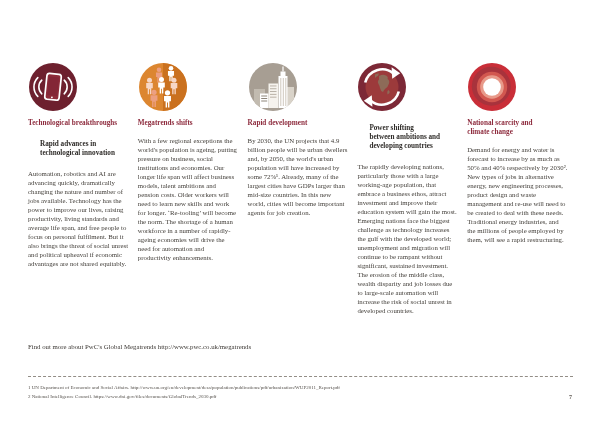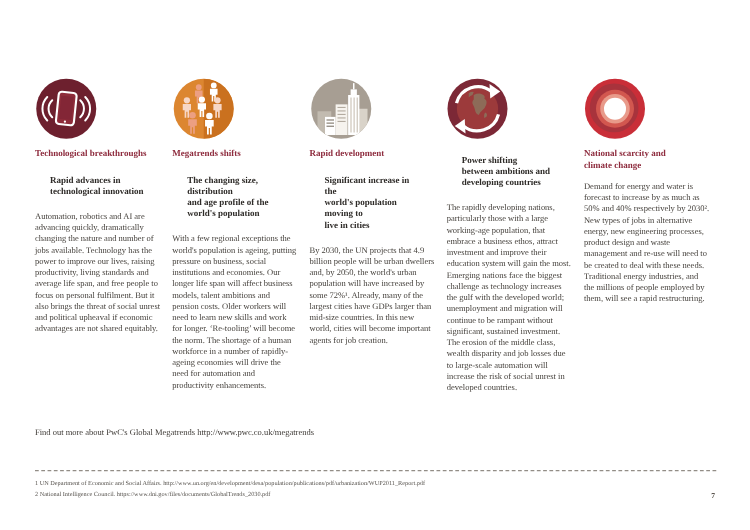--- a/index.html
+++ b/index.html
@@ -88,23 +88,20 @@
           <use href="#persn" transform="translate(21 14) scale(0.92)" fill="#ec9f82"></use>
           <use href="#persn" transform="translate(33 12.6) scale(0.92)" fill="#ffffff"></use>
           <use href="#persn" transform="translate(11.5 25)" fill="#f7d7c6"></use>
           <use href="#persn" transform="translate(23.5 24.4)" fill="#ffffff"></use>
           <use href="#persn" transform="translate(36 25)" fill="#f7d7c6"></use>
           <use href="#persn" transform="translate(16 37.4) scale(1.05)" fill="#ec9f82"></use>
           <use href="#persn" transform="translate(29.5 38) scale(1.05)" fill="#ffffff"></use>
         </svg>
       </div>
       <h3 class="trend-title">Megatrends shifts</h3>
-      <h4 class="trend-sub">The changing size, distribution
-and age profile of the
-world's population</h4>
       <p class="trend-body">With a few regional exceptions the world's population is ageing, putting pressure on business, social institutions and economies. Our longer life span will affect business models, talent ambitions and pension costs. Older workers will need to learn new skills and work for longer. ‘Re-tooling’ will become the norm. The shortage of a human workforce in a number of rapidly-ageing economies will drive the need for automation and productivity enhancements.</p>
     </div>
 
     <div class="col">
       <div class="icon-wrap">
         <svg viewBox="0 0 50 50" aria-hidden="true">
           <defs>
               <clipPath id="circ3">
                 <circle cx="25" cy="25" r="24"></circle>
               </clipPath>
@@ -126,23 +123,20 @@
             <rect x="30.5" y="14" width="9" height="32" fill="#ffffff"></rect>
             <rect x="32.5" y="9.5" width="5" height="4.5" fill="#ffffff"></rect>
             <rect x="34.4" y="4.5" width="1.2" height="5" fill="#ffffff"></rect>
             <rect x="32.3" y="16" width="1" height="28" fill="#cfc8bd"></rect>
             <rect x="34.8" y="16" width="1" height="28" fill="#cfc8bd"></rect>
             <rect x="37.3" y="16" width="1" height="28" fill="#cfc8bd"></rect>
           </g>
         </svg>
       </div>
       <h3 class="trend-title">Rapid development</h3>
-      <h4 class="trend-sub">Significant increase in the
-world's population moving to
-live in cities</h4>
       <p class="trend-body">By 2030, the UN projects that 4.9 billion people will be urban dwellers and, by 2050, the world's urban population will have increased by some 72%¹. Already, many of the largest cities have GDPs larger than mid-size countries. In this new world, cities will become important agents for job creation.</p>
     </div>
 
     <div class="col">
       <div class="icon-wrap">
         <svg viewBox="0 0 50 50" aria-hidden="true">
           <circle cx="25" cy="25" r="24" fill="#7c2836"></circle>
           <circle cx="25" cy="25" r="16.5" fill="#9c3a3b"></circle>
           <path d="M22 14 q4 -2 7 -0.5 q2.5 1.2 1.5 3.5 q2.5 1.5 1.5 4.5 q-1 3.5 -3.5 5 q-1.5 1 -2.5 3.5 q-2.5 -1 -3 -4 q-0.5 -2.5 -1.5 -4 q-1.5 -2.5 0.5 -4.5 z" fill="#8d6b58"></path>
           <path d="M18 12.5 q2 -1.5 4 -1 l-1 2.5 q-2 0.5 -3 2 z" fill="#8d6b58"></path>

